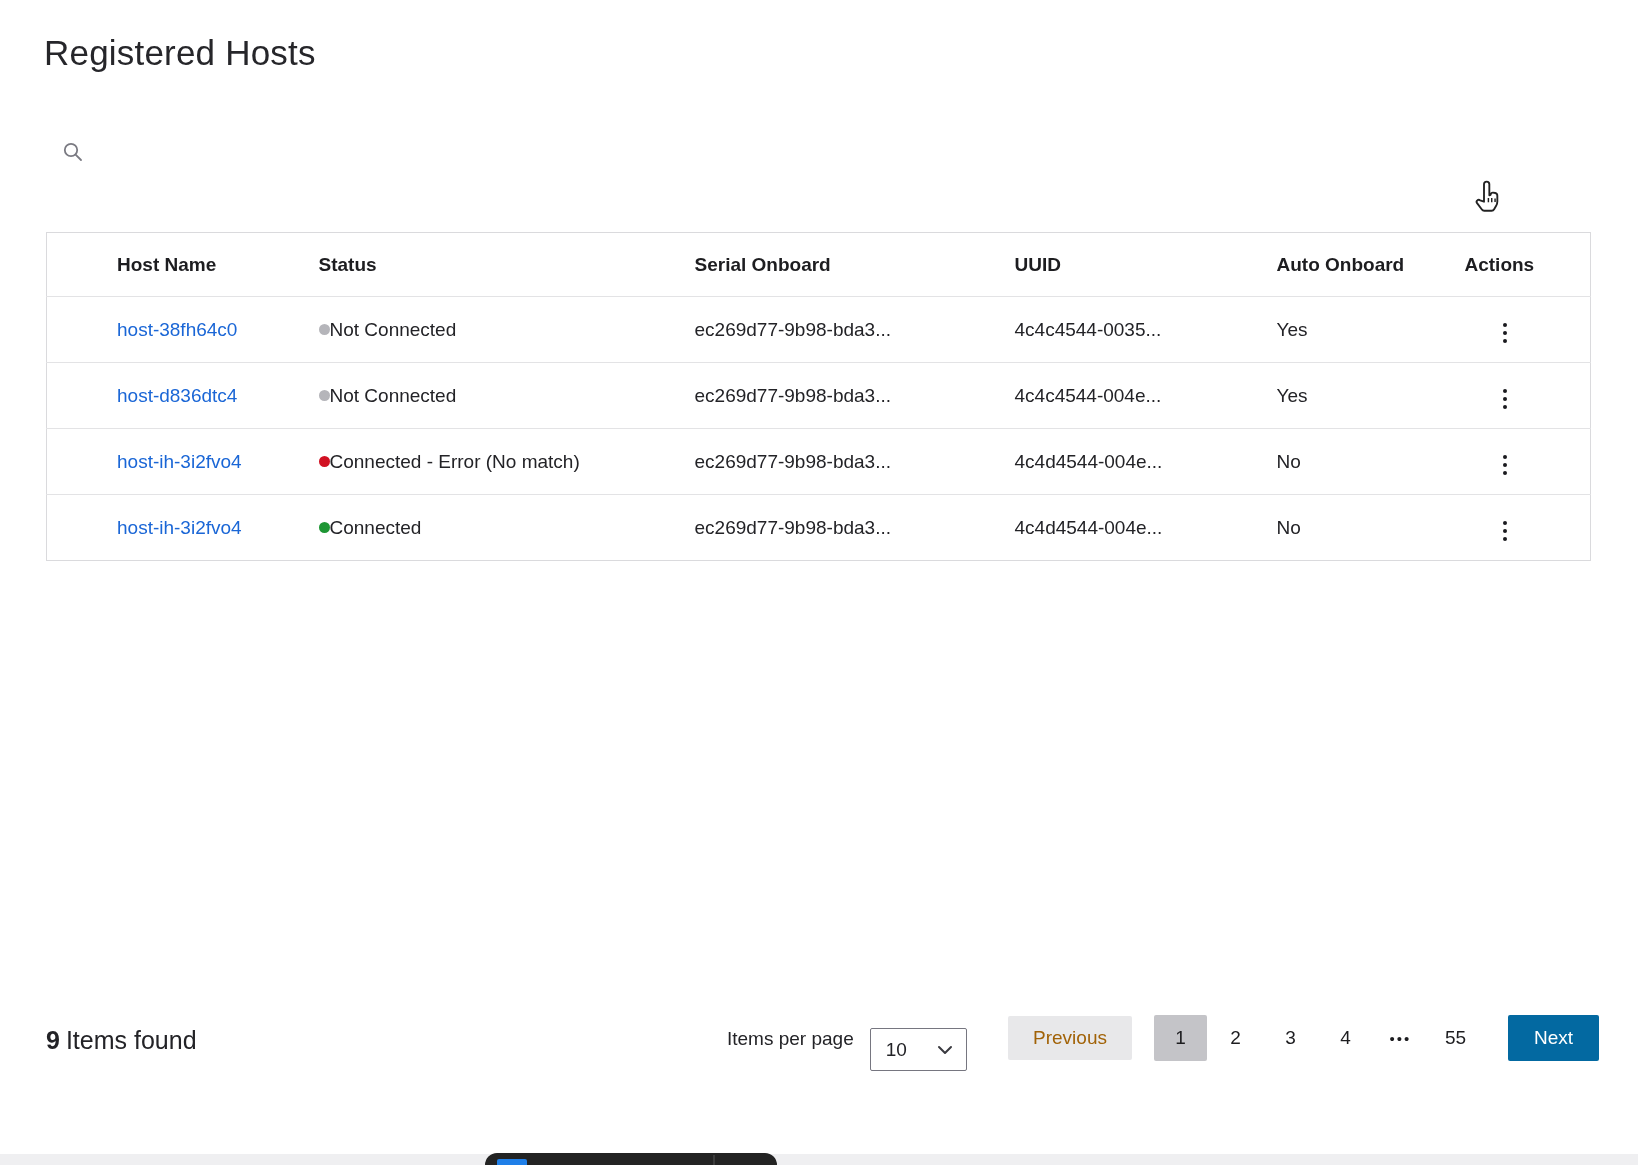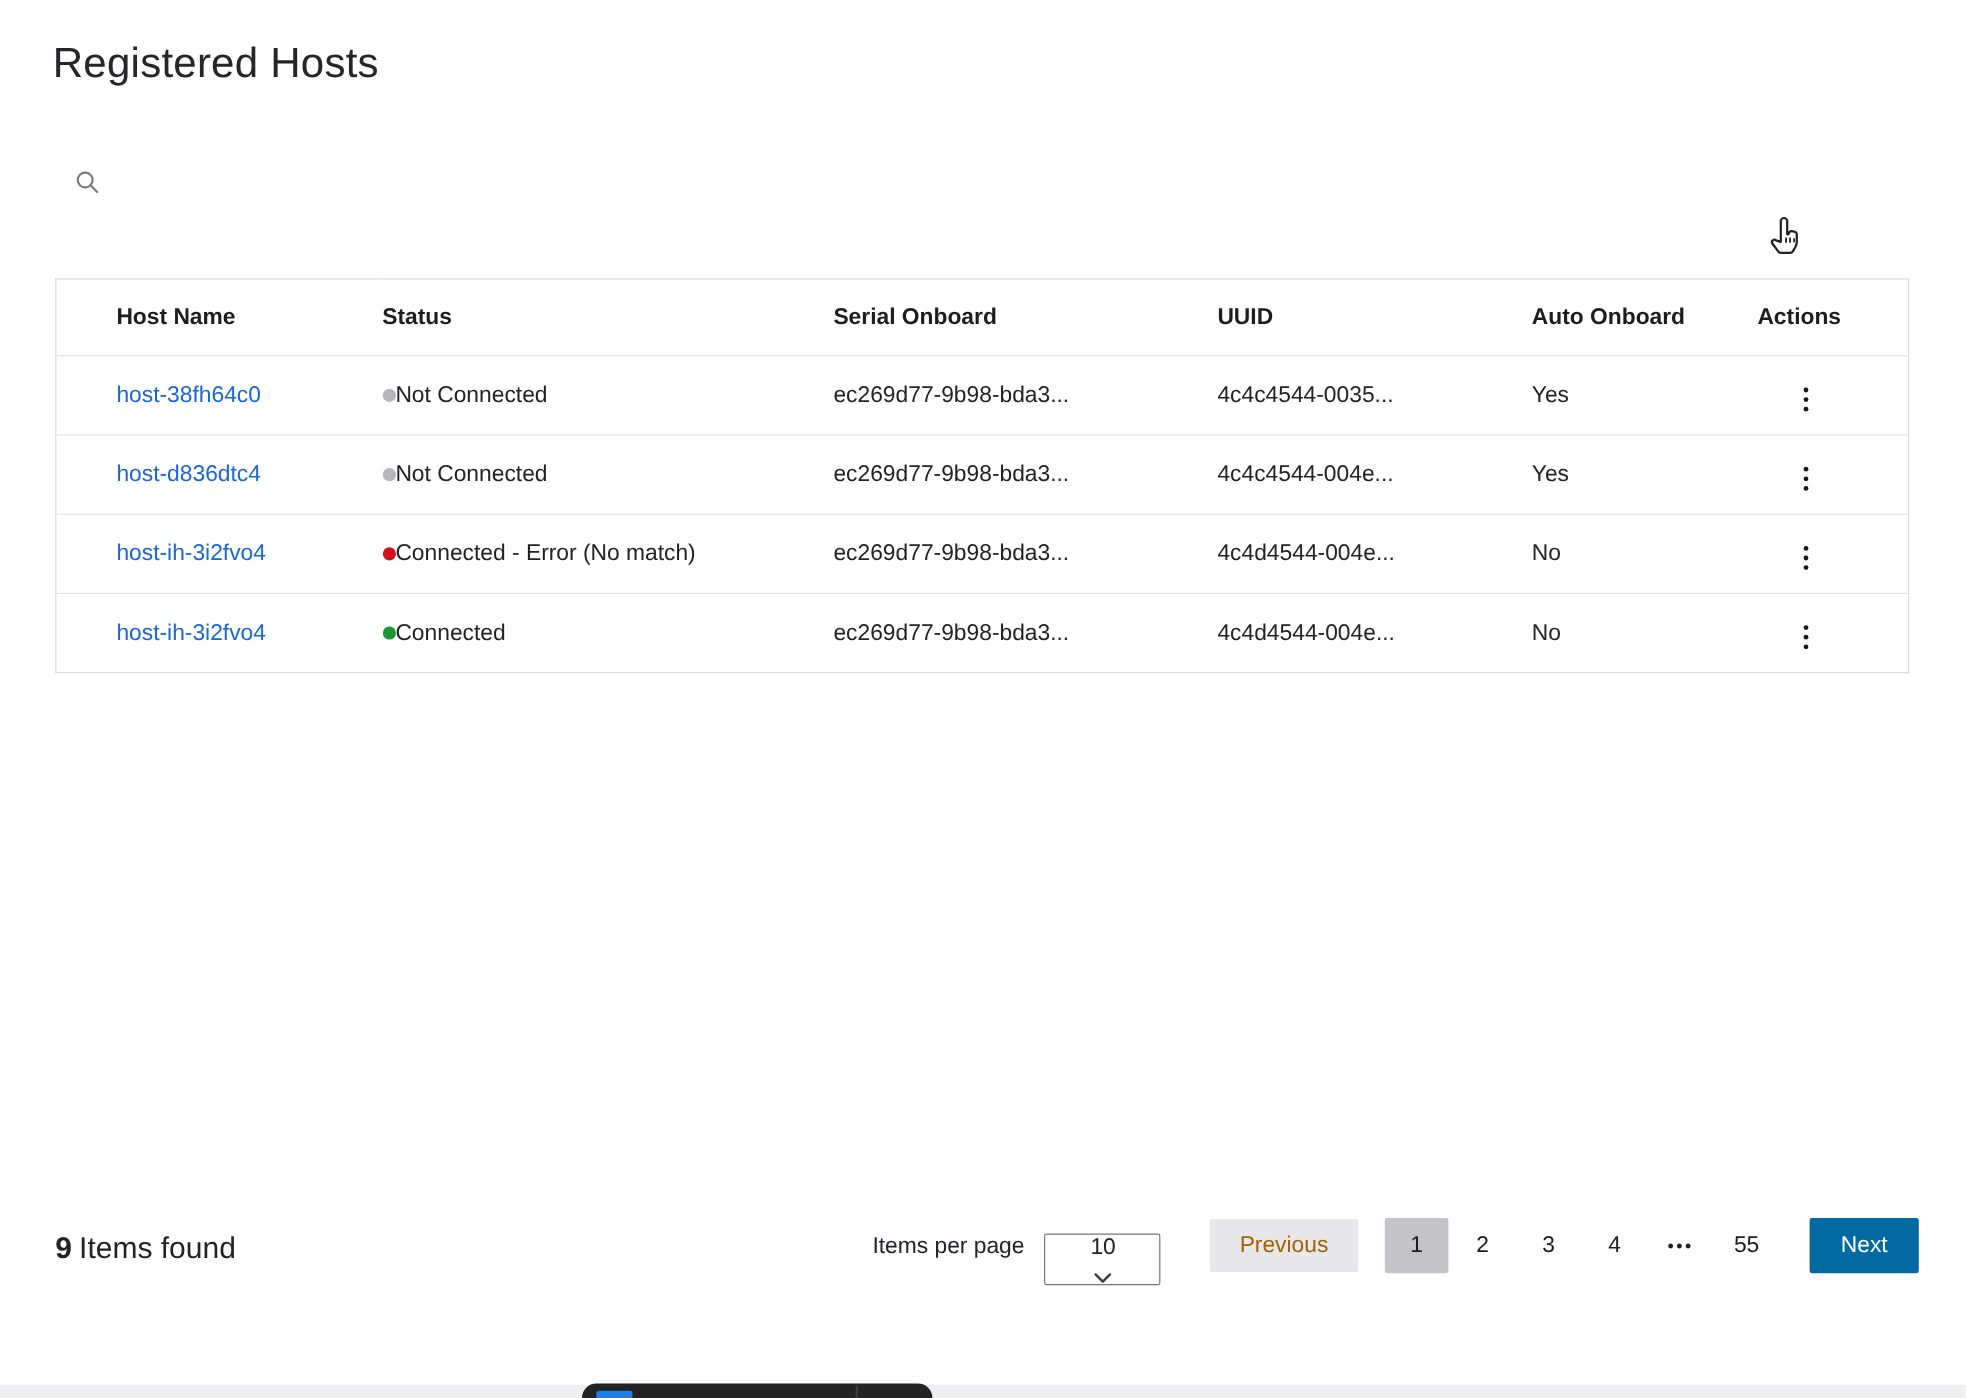--- a/index.html
+++ b/index.html
@@ -18,21 +18,21 @@
   .hosts-table {
     position: absolute; left: 46px; top: 232px; width: 1544px;
     border-collapse: collapse; table-layout: fixed;
     border: 1px solid #dadadd; background: #fff;
     font-size: 19px;
   }
   .hosts-table th, .hosts-table td { text-align: left; vertical-align: middle; }
   .hosts-table thead tr { height: 64px; }
   .hosts-table tbody tr { height: 66px; border-top: 1px solid #e3e3e5; }
   .hosts-table th { font-weight: 700; color: #1d1d20; font-size: 19px; }
-  .col-host  { width: 272px; padding-left: 50px; margin-left: 24px; }
+  .col-host  { width: 272px; padding-left: 70px; margin-left: 24px; }
   .col-status{ width: 376px; }
   .col-serial{ width: 320px; }
   .col-uuid  { width: 262px; }
   .col-auto  { width: 188px; }
   .col-act   { width: 126px; }
 
   .host-link { color: #1a66d6; text-decoration: none; cursor: pointer; }
 
   .status-cell { display: flex; align-items: center; }
   .status-dot { width: 11px; height: 11px; border-radius: 50%; flex: 0 0 auto; }
@@ -42,21 +42,21 @@
 
   .footer { position: absolute; left: 0; top: 1012px; width: 100%; height: 56px; }
   .items-found { position: absolute; left: 46px; top: 14px; font-size: 25px; color: #232327; }
   .items-found b { font-weight: 700; margin-right: 6px; }
 
   .ipp-group { position: absolute; left: 727px; top: 16px; display: flex; gap: 16px; height: 50px; }
   .ipp-label { font-size: 19px; color: #232327; }
   .ipp-select {
     width: 97px; height: 43px; border: 1.5px solid #767680; border-radius: 2px;
     display: flex; align-items: center; justify-content: space-between;
-    padding: 0 13px 0 15px; font-size: 19px; background: #fff; cursor: pointer; flex-direction: column;
+    padding: 0 13px 0 15px; font-size: 19px; background: #fff; cursor: pointer;
   }
 
   .pager { position: absolute; left: 1008px; top: 3px; display: flex; align-items: center; }
   .btn-previous {
     width: 124px; height: 44px; background: #e8e8ea; color: #a16207;
     border: none; font-size: 19px; font-family: inherit; border-radius: 2px; cursor: default;
   }
   .page-cell {
     min-width: 53px; height: 46px; display: flex; align-items: center; justify-content: center;
     font-size: 19px; color: #1d1d20; cursor: pointer; margin-left: 2px; border-radius: 2px;

